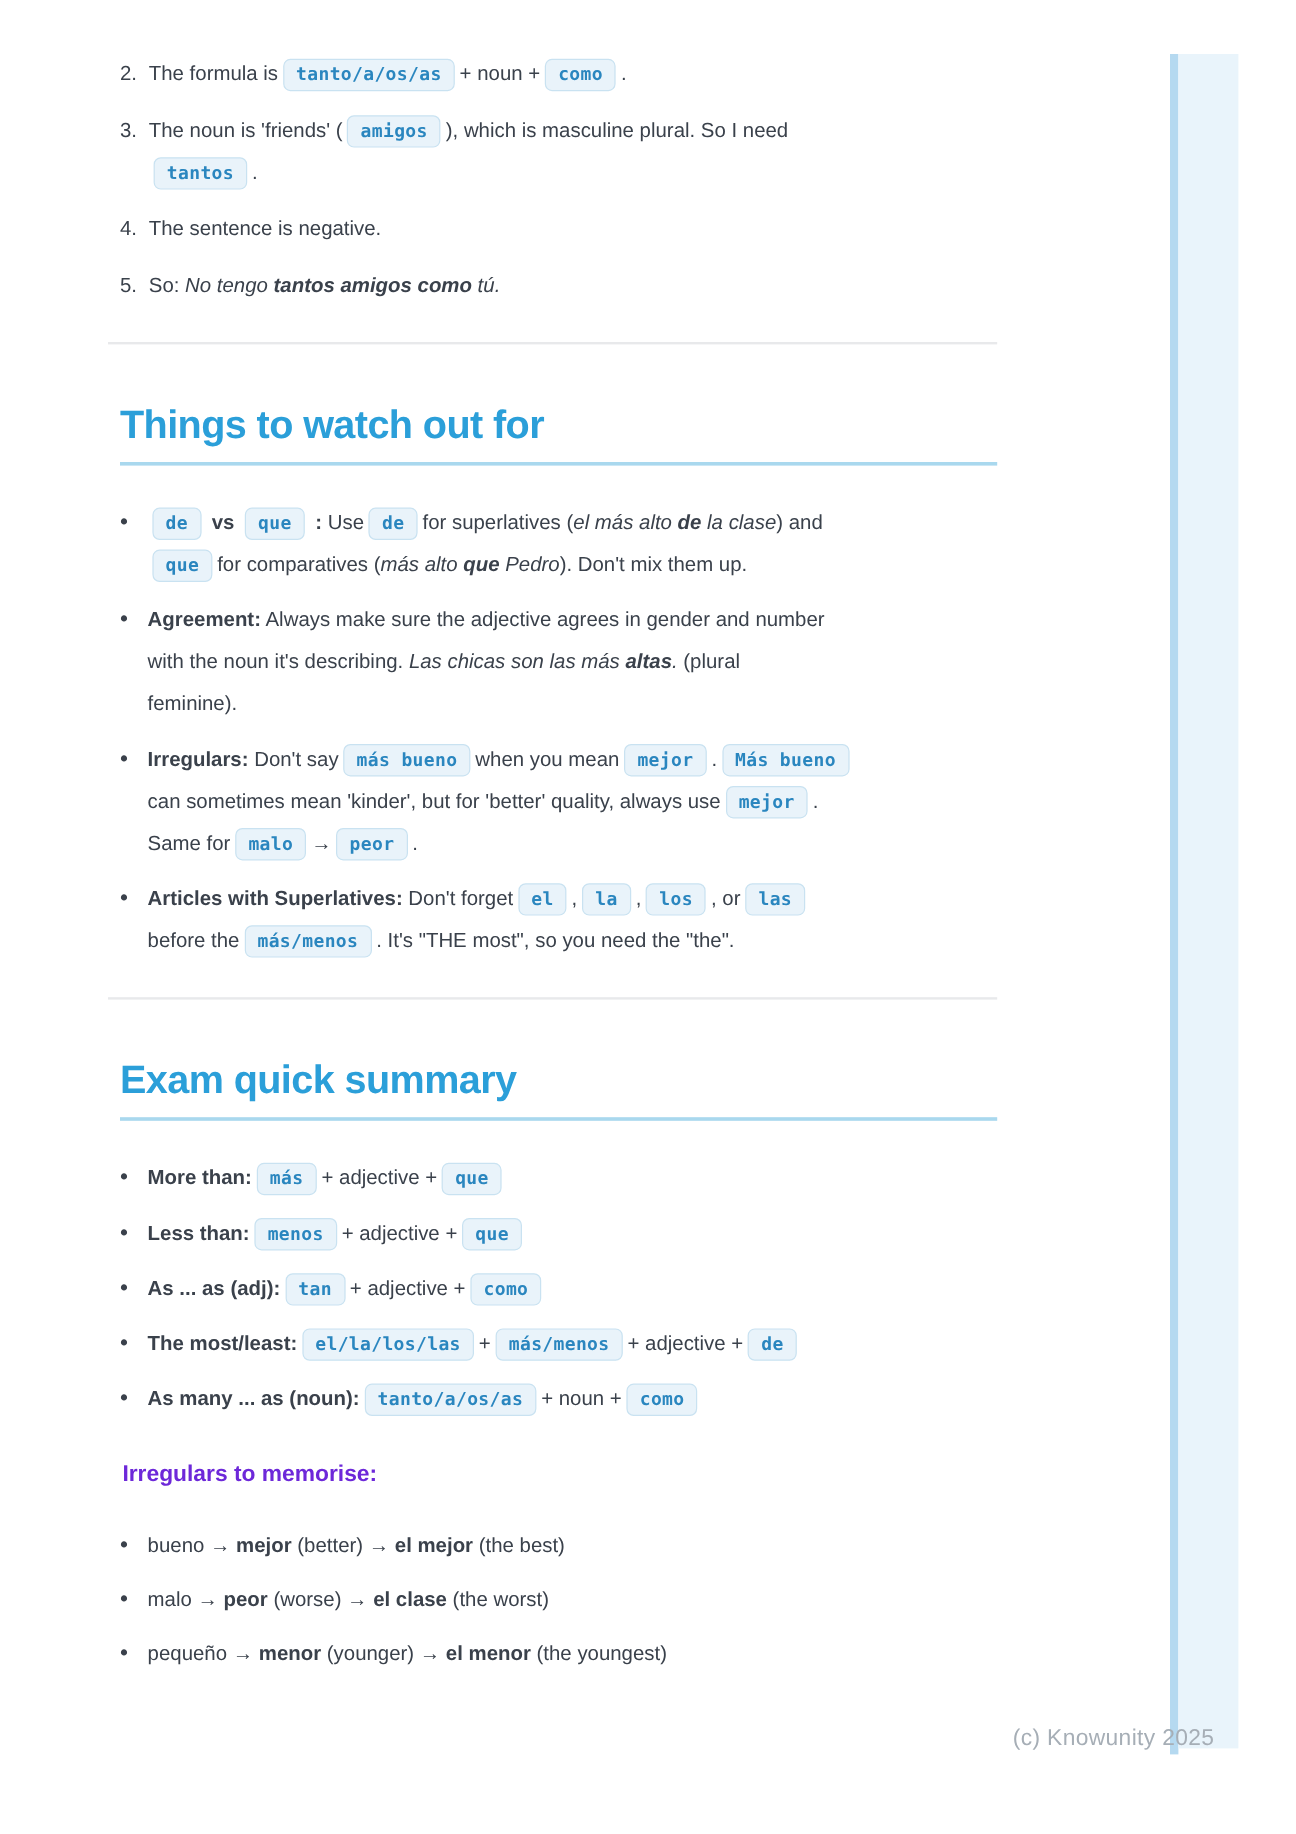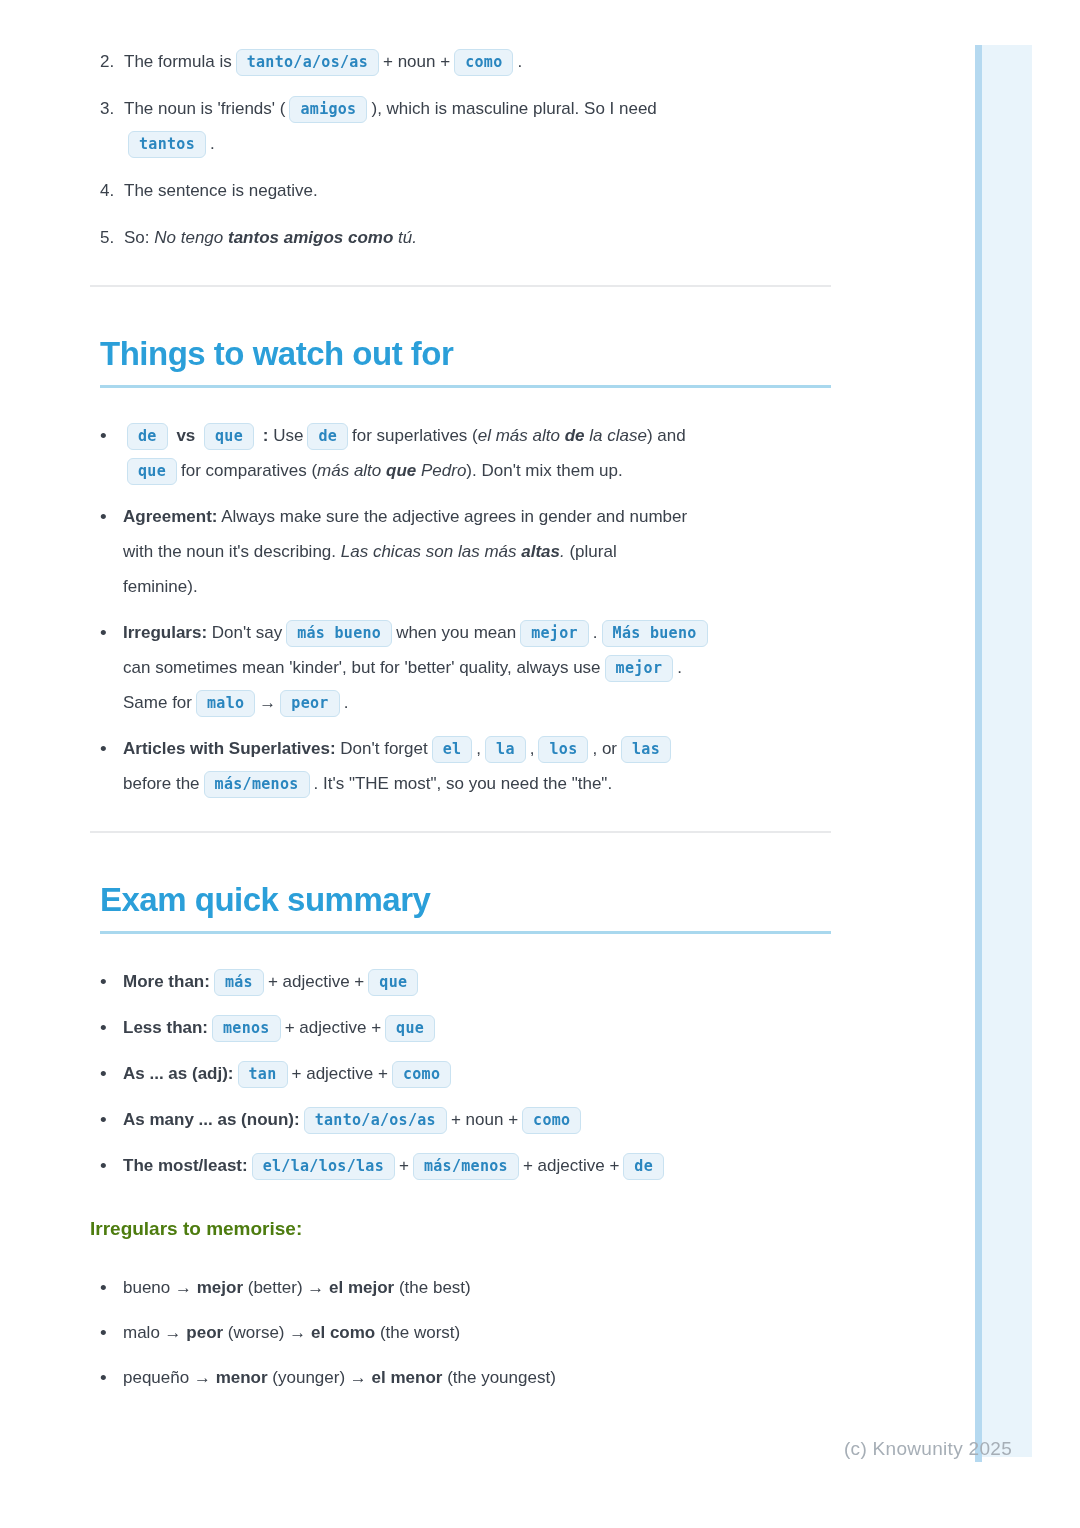--- a/index.html
+++ b/index.html
@@ -59,21 +59,21 @@
     padding:0 10px;
     margin:0 4px;
     font-family:"DejaVu Sans Mono", monospace;
     font-weight:700;
     font-size:15px;
     line-height:25px;
     color:var(--c-chip-text);
     vertical-align:baseline;
     letter-spacing:0.3px;
   }
-  p.memorise{font-weight:700;font-size:19px;margin:28px 0 24px 0;color:#4d7c0f;}
+  p.memorise{font-weight:700;font-size:19px;margin:28px 0 24px 12px;color:#6d28d9;}
   
   .side-strip{
     position:absolute;top:45px;left:975px;width:7px;height:1417px;
     background:var(--c-strip);
   }
   .side-panel{
     position:absolute;top:45px;left:982px;width:50px;height:1412px;
     background:var(--c-panel);
   }
   .footer{
@@ -119,29 +119,29 @@
       </ul>
 
     <hr class="divider">
 
     <h2 class="section-title">Exam quick summary</h2>
 
     <ul class="bullets">
         <li><span class="b">More than:</span><span class="chip">más</span><span class="">+ adjective +</span><span class="chip">que</span></li>
         <li><span class="b">Less than:</span><span class="chip">menos</span><span class="">+ adjective +</span><span class="chip">que</span></li>
         <li><span class="b">As ... as (adj):</span><span class="chip">tan</span><span class="">+ adjective +</span><span class="chip">como</span></li>
+        <li><span class="b">The most/least:</span><span class="chip">el/la/los/las</span><span class="">+</span><span class="chip">más/menos</span><span class="">+ adjective +</span><span class="chip">de</span></li>
         <li><span class="b">As many ... as (noun):</span><span class="chip">tanto/a/os/as</span><span class="">+ noun +</span><span class="chip">como</span></li>
-        <li><span class="b">The most/least:</span><span class="chip">el/la/los/las</span><span class="">+</span><span class="chip">más/menos</span><span class="">+ adjective +</span><span class="chip">de</span></li>
       </ul>
 
     <p class="memorise">Irregulars to memorise:</p>
 
     <ul class="bullets tight">
         <li><span class="">bueno → </span><span class="b">mejor</span><span class=""> (better) → </span><span class="b">el mejor</span><span class=""> (the best)</span></li>
-        <li><span class="">malo → </span><span class="b">peor</span><span class=""> (worse) → </span><span class="b">el como</span><span class=""> (the worst)</span></li>
+        <li><span class="">malo → </span><span class="b">peor</span><span class=""> (worse) → </span><span class="b">el clase</span><span class=""> (the worst)</span></li>
         <li><span class="">pequeño → </span><span class="b">menor</span><span class=""> (younger) → </span><span class="b">el menor</span><span class=""> (the youngest)</span></li>
       </ul>
 
   </div>
 
   <div class="side-strip"></div>
   <div class="side-panel"></div>
 
   <div class="footer">(c) Knowunity 2025</div>
 

